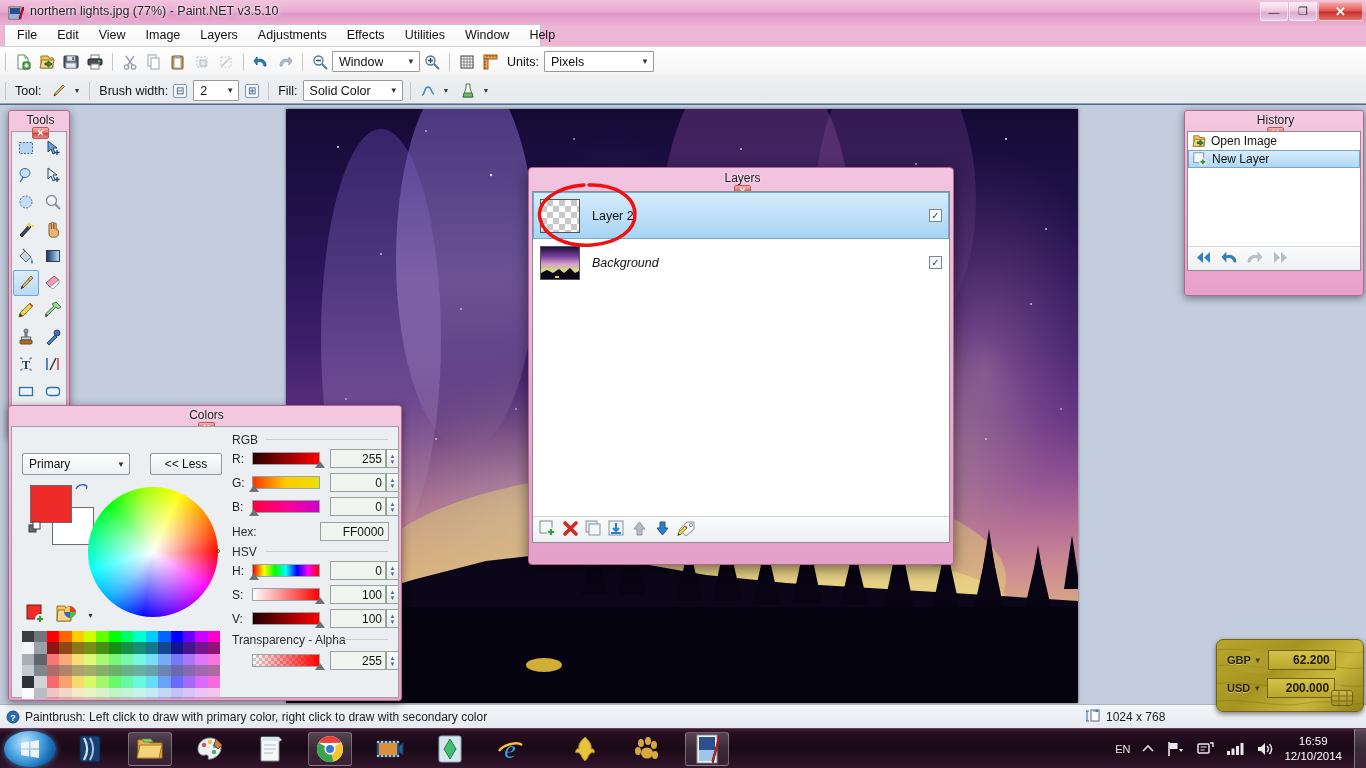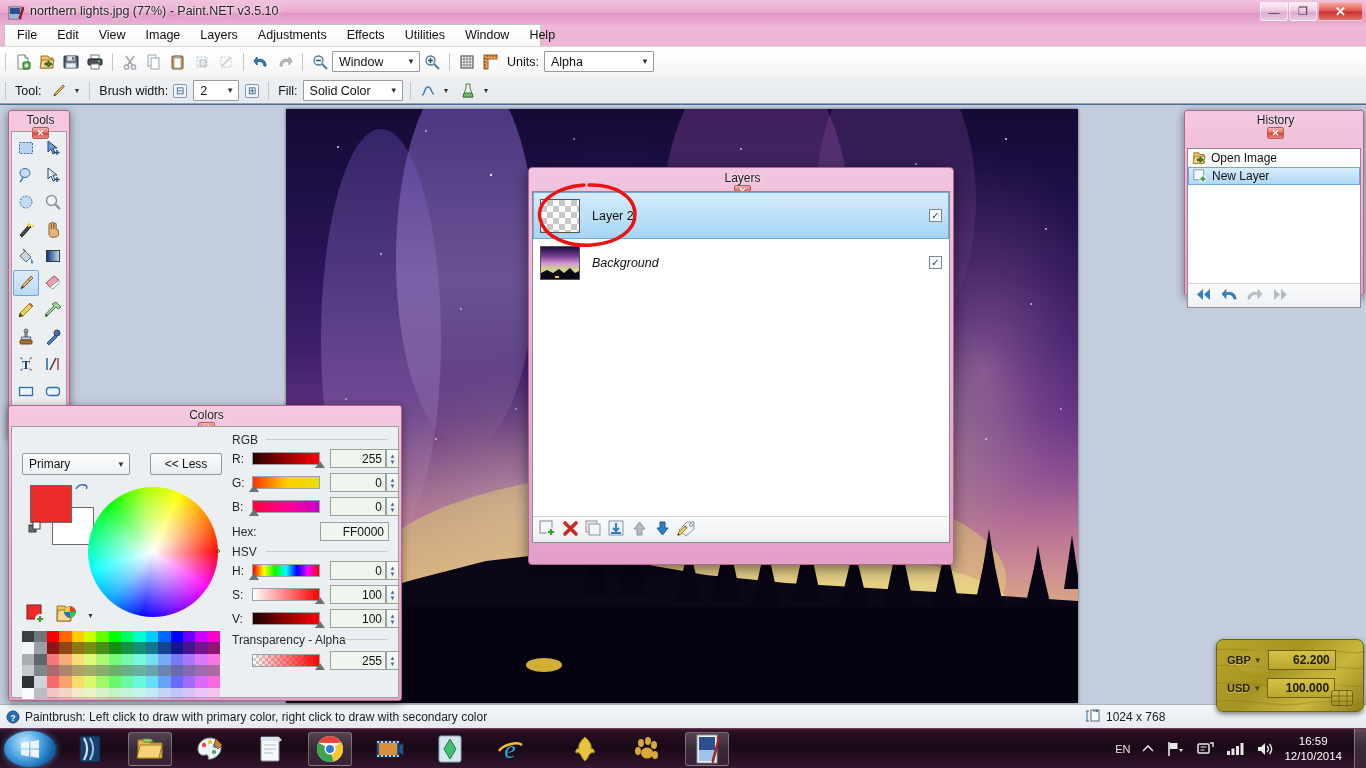--- a/index.html
+++ b/index.html
@@ -255,21 +255,21 @@
   }
   .lay-toolbar {
     position: absolute; left: 0; bottom: 0; width: 100%; height: 26px;
     background: linear-gradient(to bottom,#fbfbfb,#eceff2);
     border-top: 1px solid #cfd4d8;
     display: flex; align-items: center; padding-left: 6px; gap: 6px;
   }
 
   
   #history { left: 1184px; top: 110px; width: 180px; height: 186px; }
-  #history .pal-body { background: #fff; height: 160px; position: relative; border:1px solid #8d8d8d;margin-top:17px; }
+  #history .pal-body { background: #fff; height: 140px; position: relative; border:1px solid #8d8d8d; }
   .hist-row { height: 18px; display: flex; align-items: center; padding: 0 4px; font-size: 12px; color: #111; gap: 5px; }
   .hist-row.sel { background: linear-gradient(to bottom,#d9edfc,#aed7f5); border: 1px solid #6fa9d8; }
   .hist-toolbar {
     position: absolute; left: 0; bottom: 0; width: 100%; height: 24px;
     background: linear-gradient(to bottom,#fbfbfb,#eef1f4); border-top: 1px solid #d2d6da;
     display: flex; align-items: center; gap: 10px; padding-left: 8px;
   }
 
   
   #gadget {
@@ -521,21 +521,21 @@
           <svg viewBox="0 0 16 16" width="16" height="16">
             <rect x="1" y="1" width="13" height="4" fill="#e9a254" stroke="#9a5f1c"></rect>
             <path d="M4 1 v2 M7 1 v2 M10 1 v2 M13 1 v2" stroke="#7a4813"></path>
             <rect x="1" y="5" width="4" height="10" fill="#e9a254" stroke="#9a5f1c"></rect>
             <path d="M1 8 h2 M1 11 h2 M1 14 h2" stroke="#7a4813"></path>
           </svg>
         </div>
 
         <div class="tblabel">Units:</div>
         <div class="combo" style="width:110px;">
-          <span class="cv">Alpha</span>
+          <span class="cv">Pixels</span>
           <span class="caret">▼</span>
         </div>
       </div>
 
       <div class="tbrow r2">
         <div class="sep"></div>
         <div class="tblabel">Tool:</div>
         <div class="tbtn">
           <svg viewBox="0 0 16 16" width="16" height="16">
             <path d="M13 2 L14.5 3.5 L6 12 L4 13 L4.5 10.8 Z" fill="#d8b878" stroke="#8a6a2b"></path>
@@ -1216,21 +1216,21 @@
       <ellipse cx="100" cy="45" rx="26" ry="14" fill="#d8c860" opacity=".4"></ellipse>
     </svg>
     <div class="cur-row" style="left:10px; top:10px;">
       <span class="cur-lab">GBP</span>
       <span class="caret" style="margin:0 6px 0 3px; color:#4a3f08;">▼</span>
       <span class="cur-val">62.200</span>
     </div>
     <div class="cur-row" style="left:10px; top:38px;">
       <span class="cur-lab">USD</span>
       <span class="caret" style="margin:0 6px 0 3px; color:#4a3f08;">▼</span>
-      <span class="cur-val">100.000</span>
+      <span class="cur-val">200.000</span>
     </div>
     <div class="chip">
       <svg width="22" height="16" viewBox="0 0 22 16">
           <path d="M0 5 h22 M0 10 h22 M7 0 v16 M15 0 v16" stroke="#7a6c14" stroke-width="1"></path>
         </svg>
     </div>
   </div>
 
   <div id="taskbar">
     <div class="tb-start">

